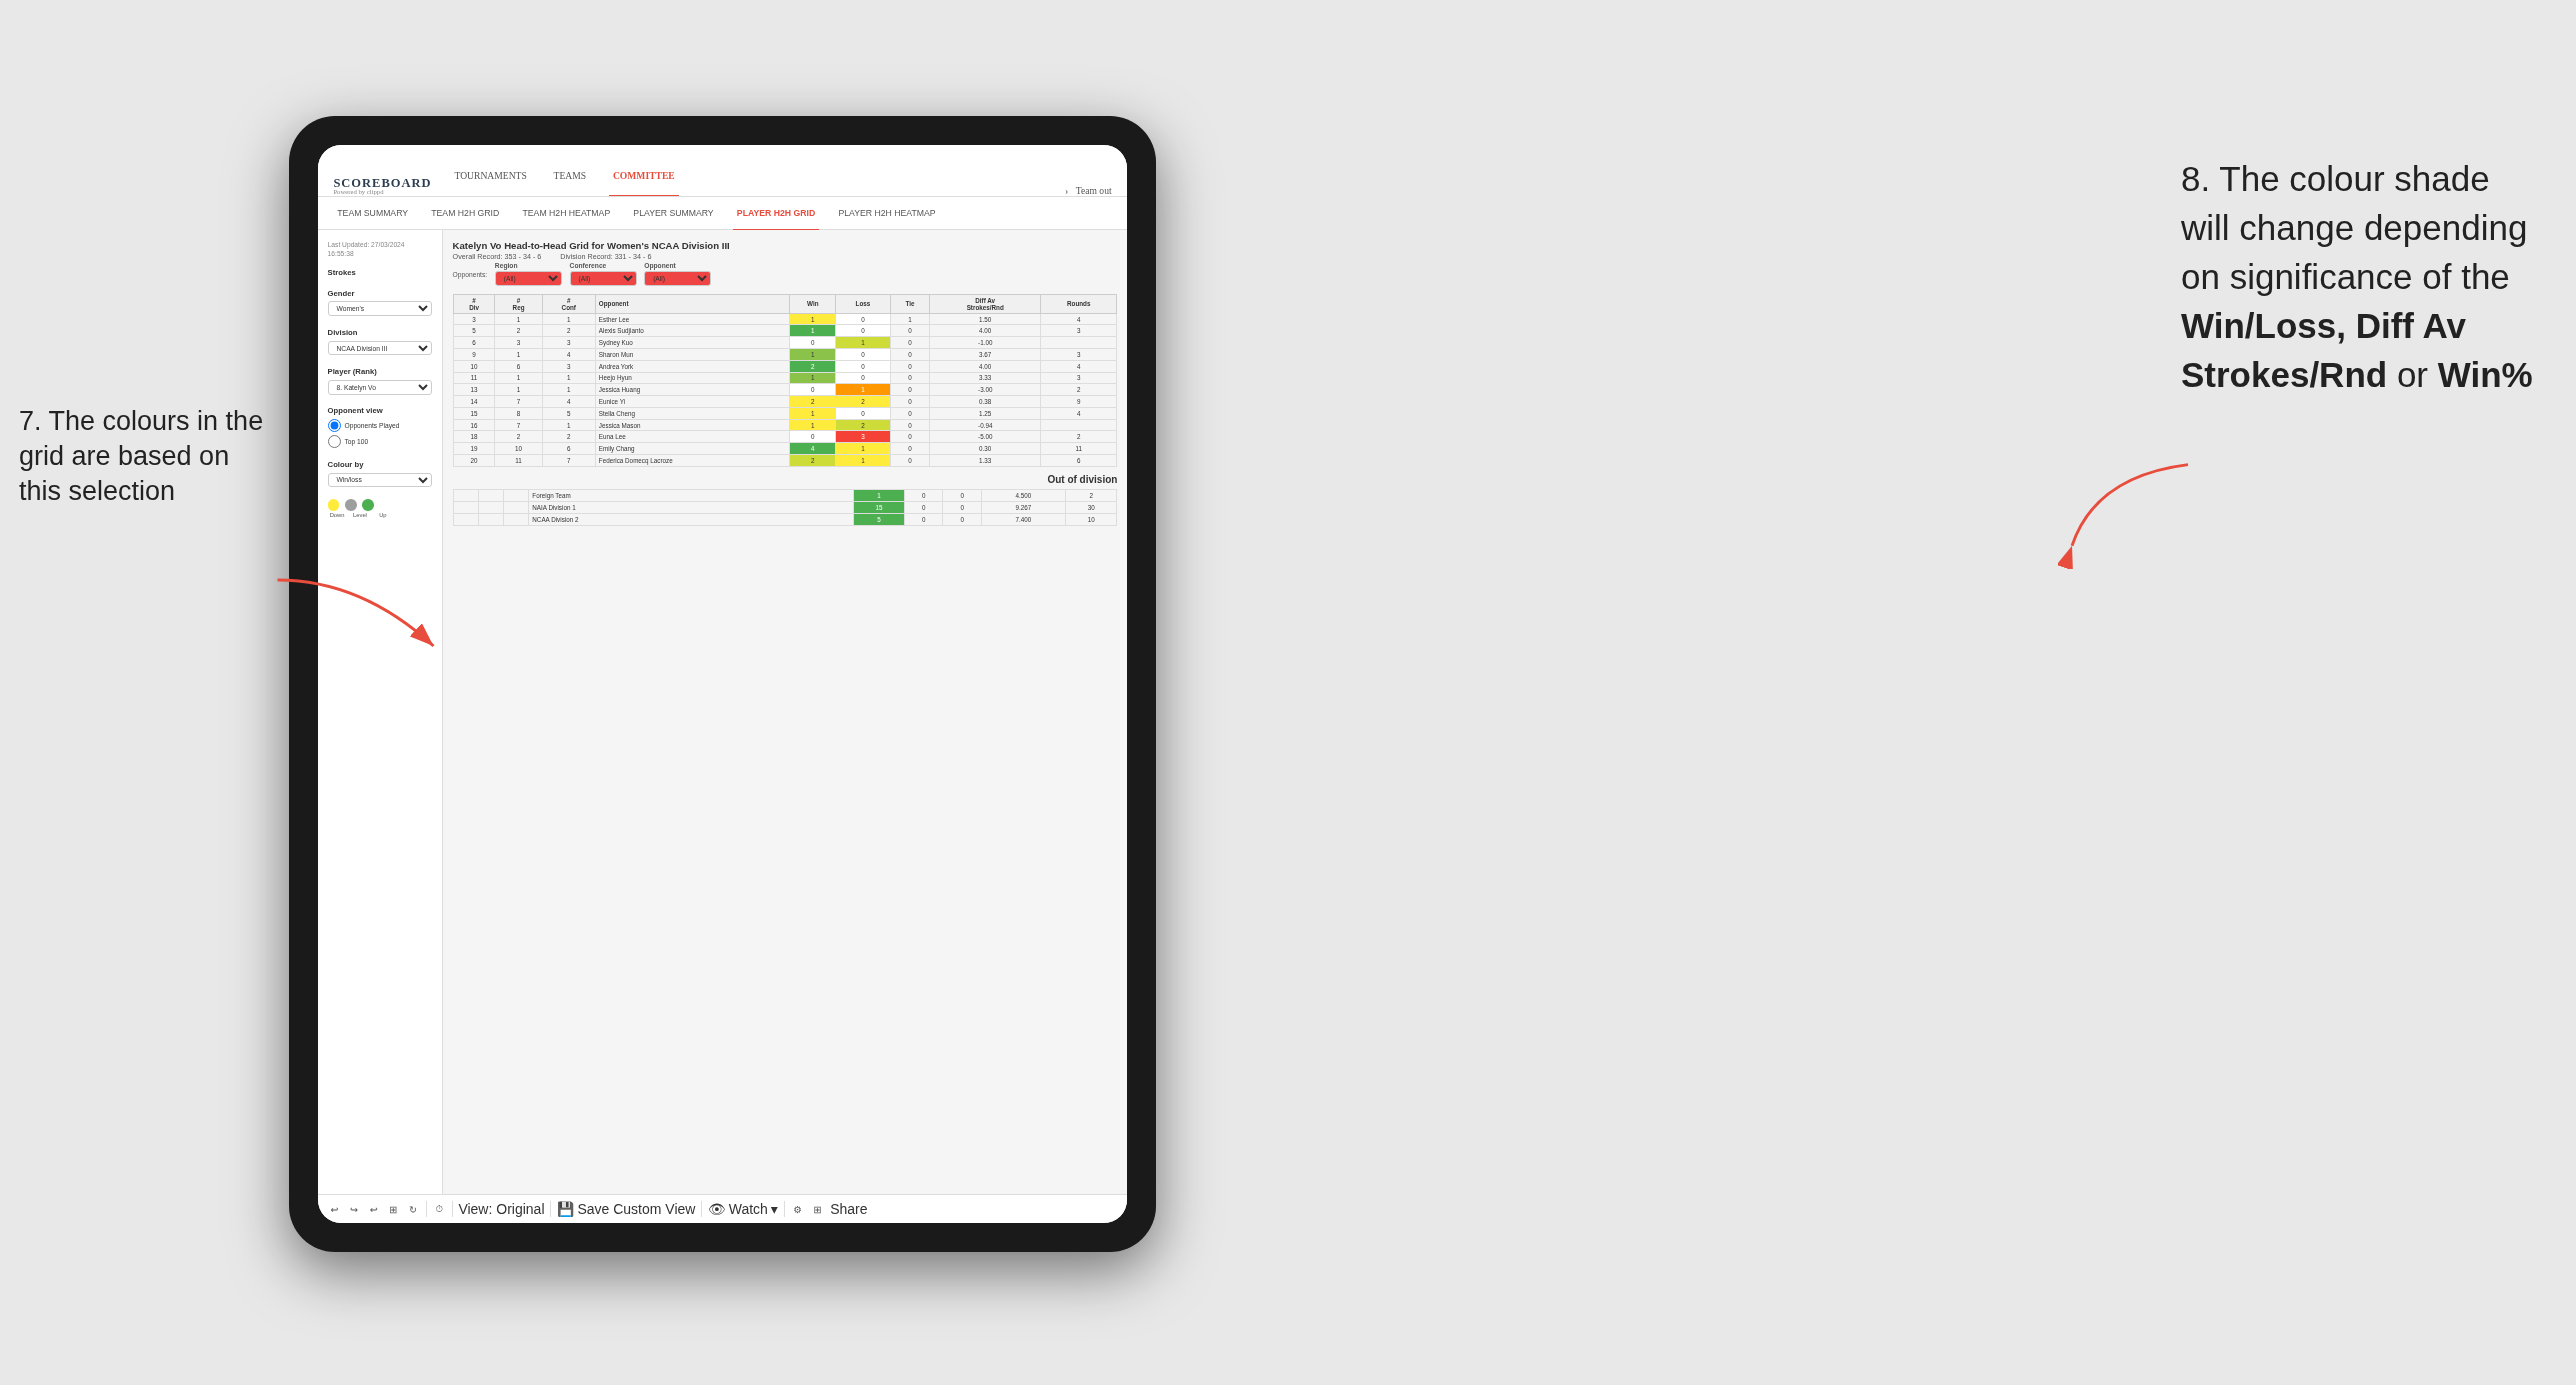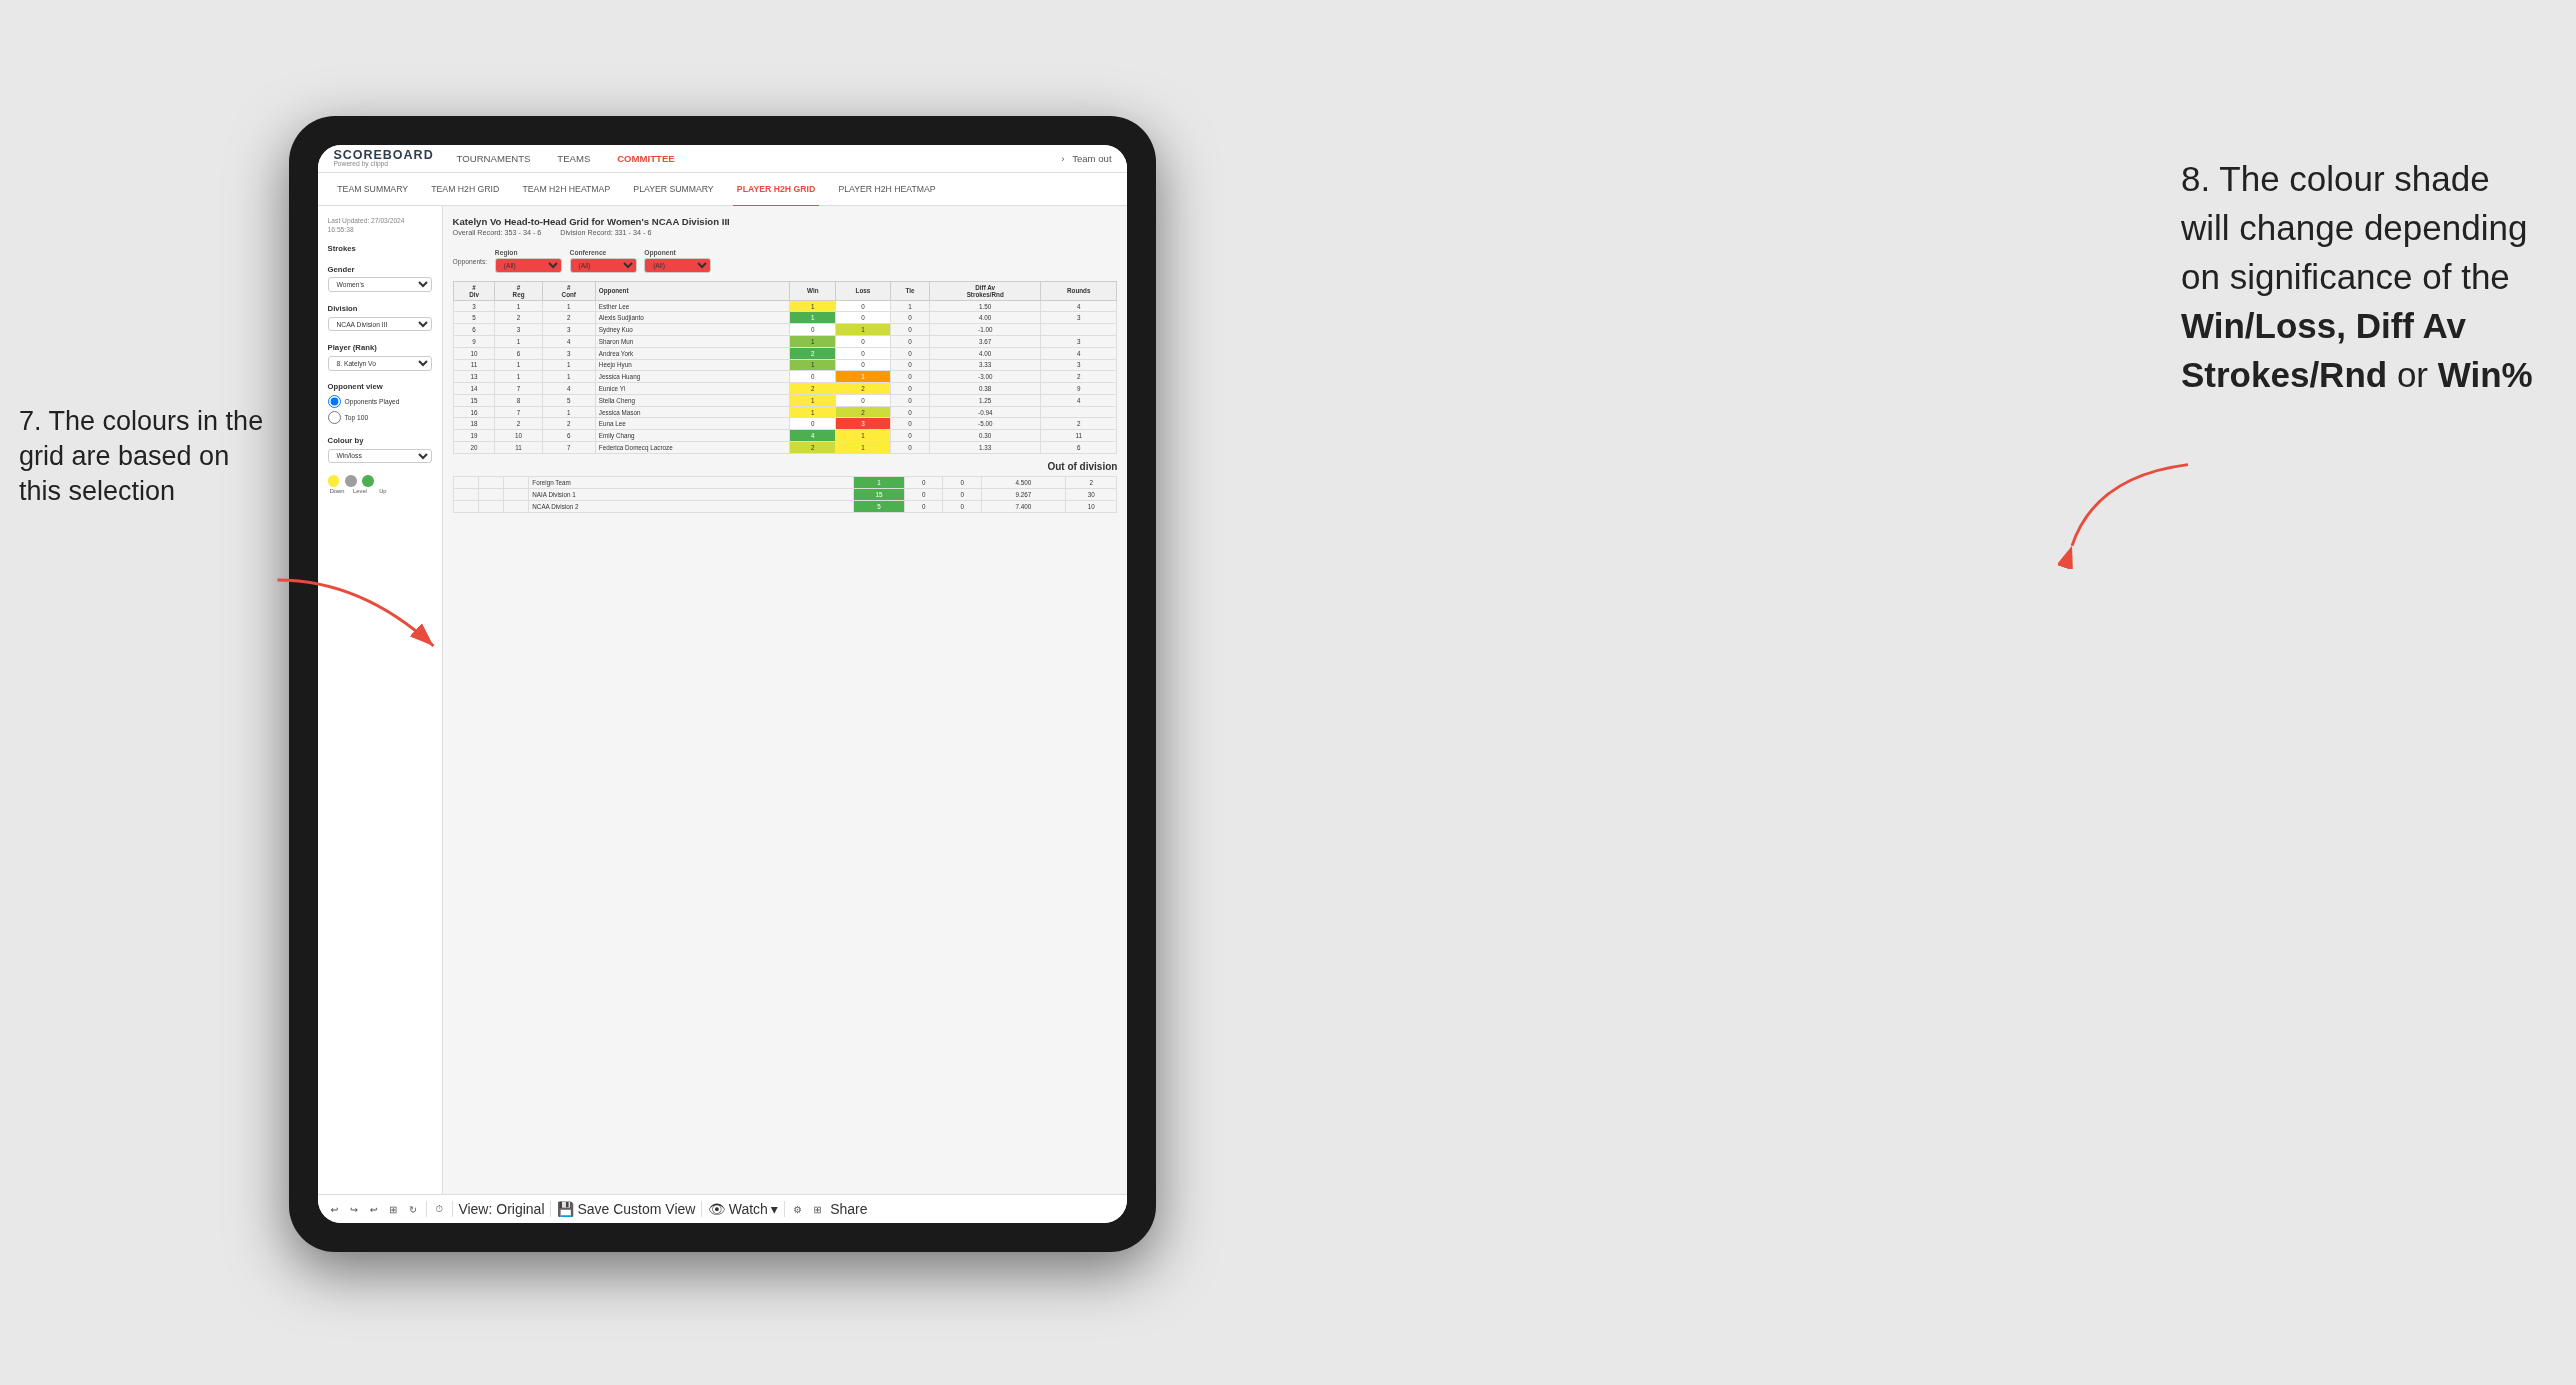--- a/index.html
+++ b/index.html
@@ -34,23 +34,24 @@
       display: flex;
       flex-direction: column;
     }
 
     
     .nav-bar {
       background: white;
       border-bottom: 1px solid #ddd;
       padding: 0 15.4px;
       display: flex;
-      align-items: center;
-      height: 28px;
+      align-items: flex-end;
+      height: 52px;
       flex-shrink: 0;
+      font-family: Liberation Serif, serif;
     }
 
     .logo {
       display: flex;
       flex-direction: column;
       margin-right: 19px;
     }
 
     .logo-main {
       font-size: 12.5px;
@@ -220,21 +221,21 @@
       font-weight: 700;
       color: #333;
       margin-bottom: 1.9px;
     }
 
     .report-subtitle {
       font-size: 7.2px;
       color: #555;
       display: flex;
       gap: 19px;
-      margin-bottom: 12px;
+      margin-bottom: 1px;
     }
 
     
     .filters-row {
       display: flex;
       gap: 7.7px;
       margin-bottom: 7.7px;
       align-items: center;
     }
 

